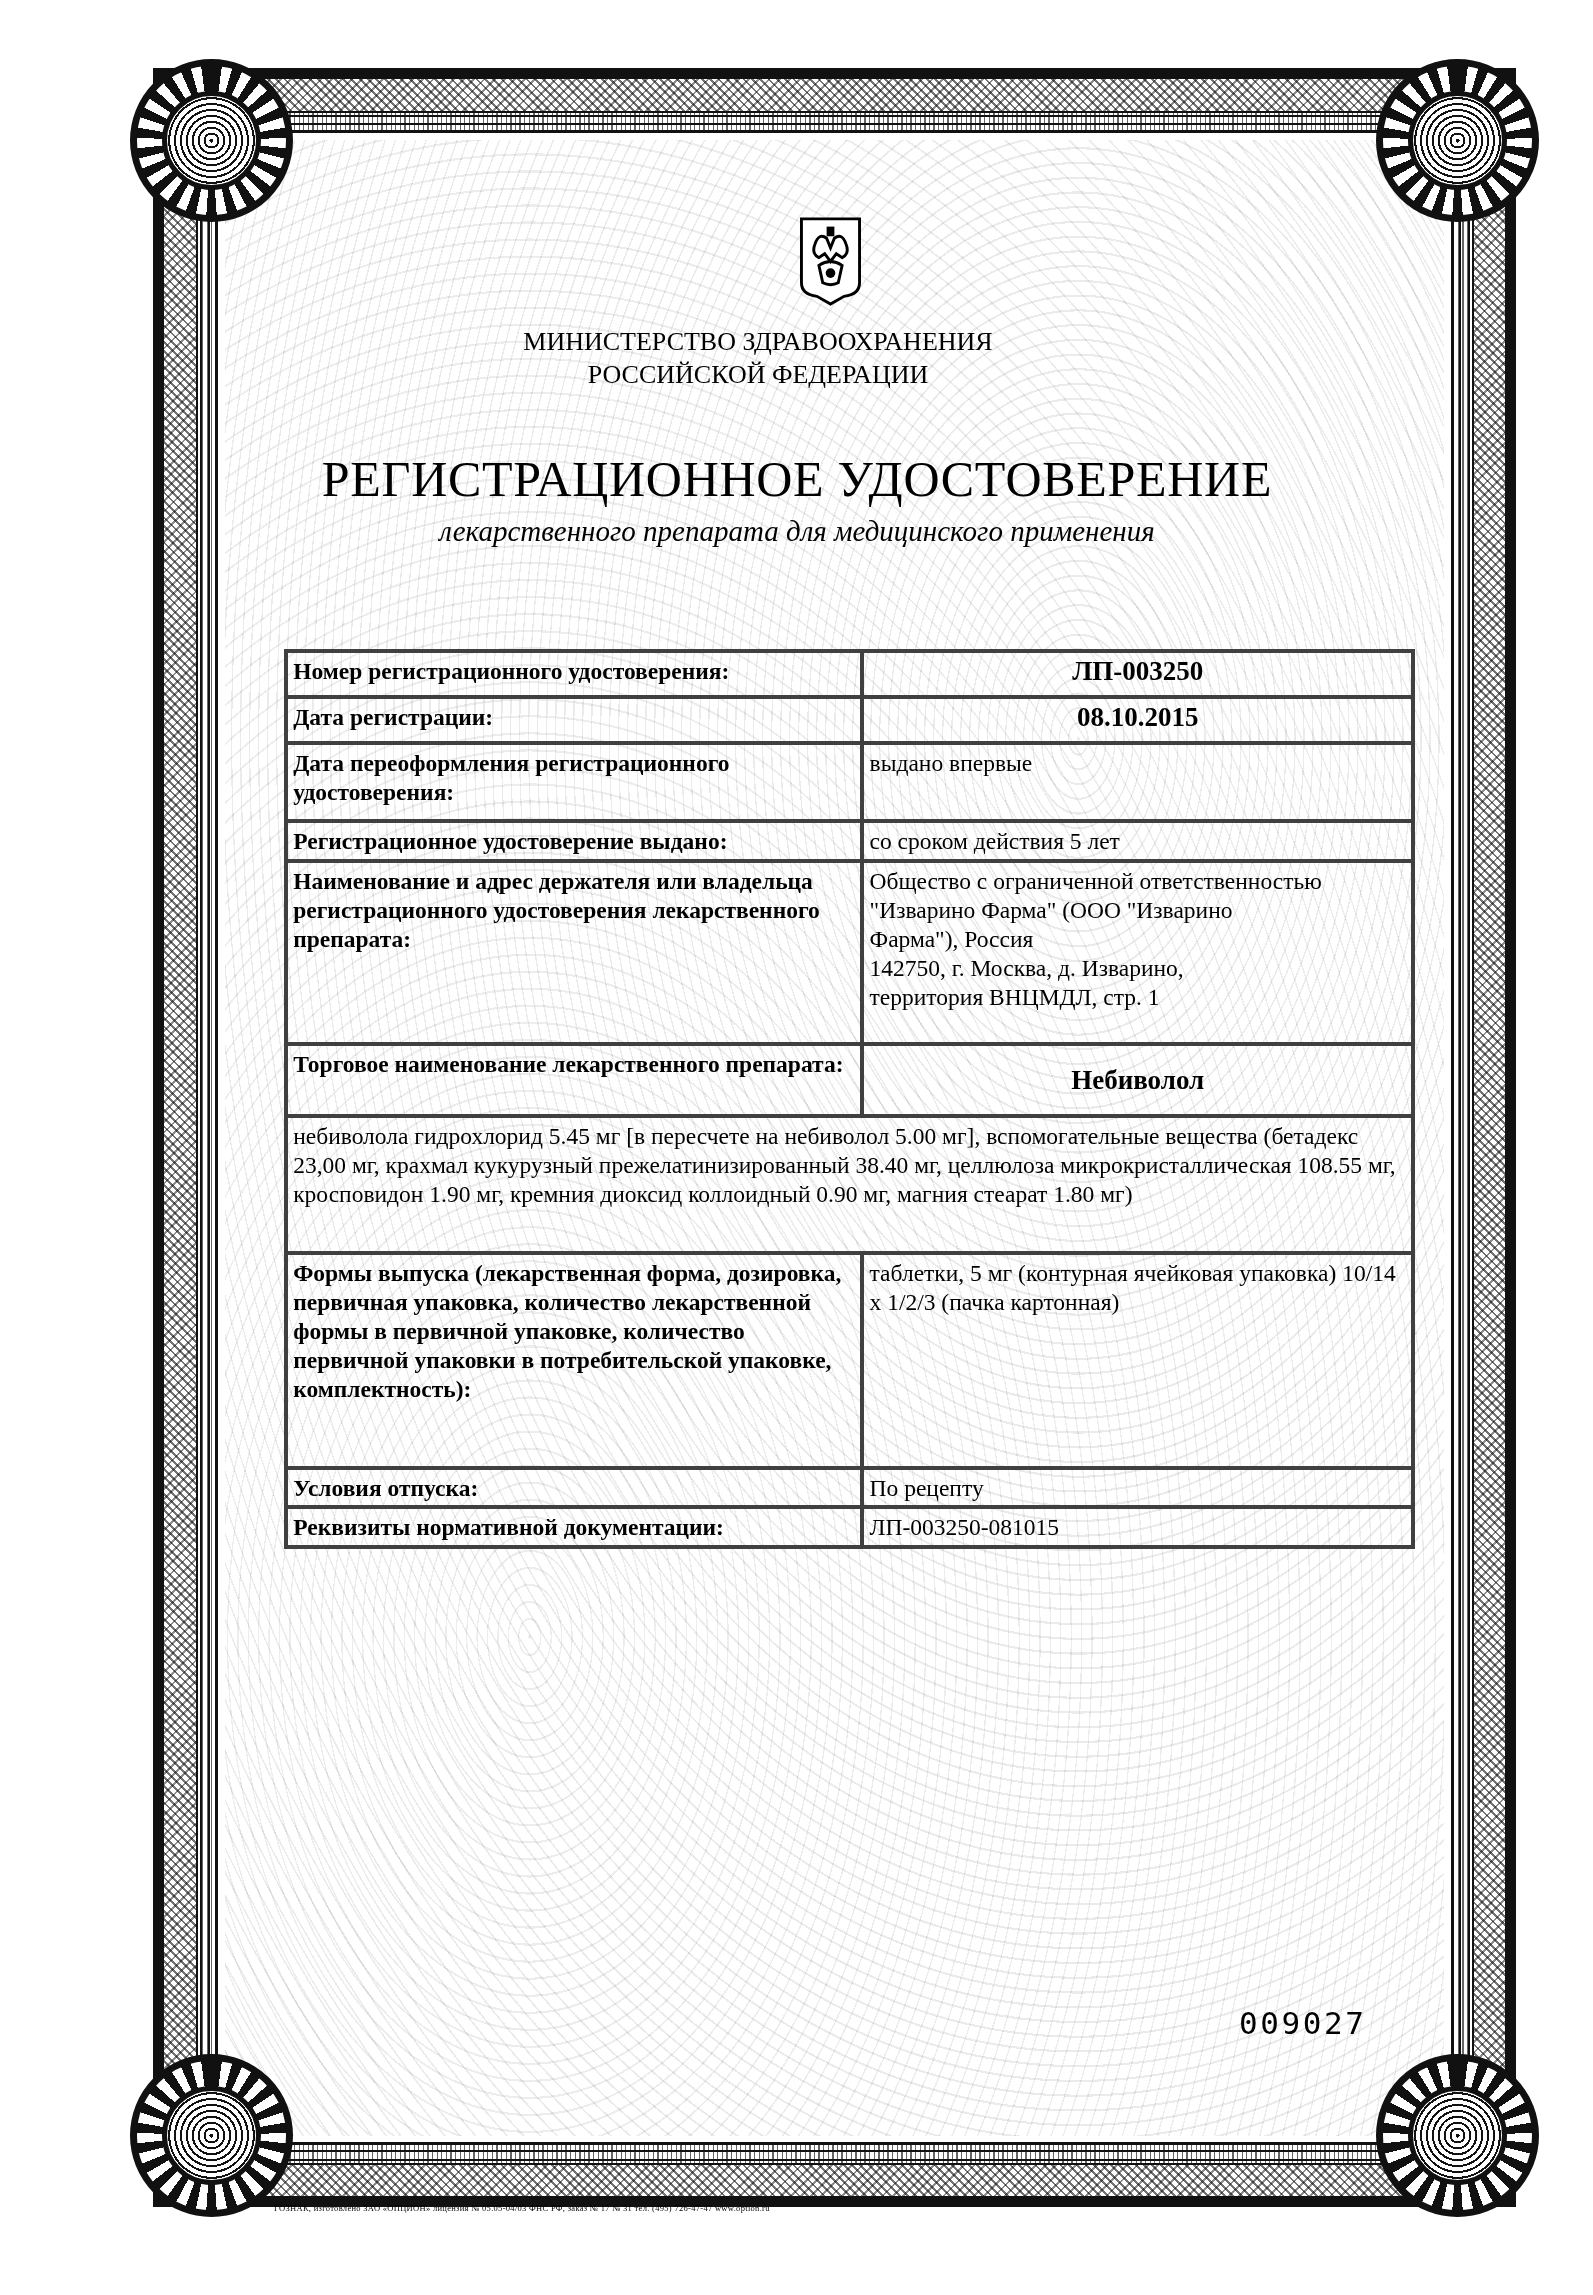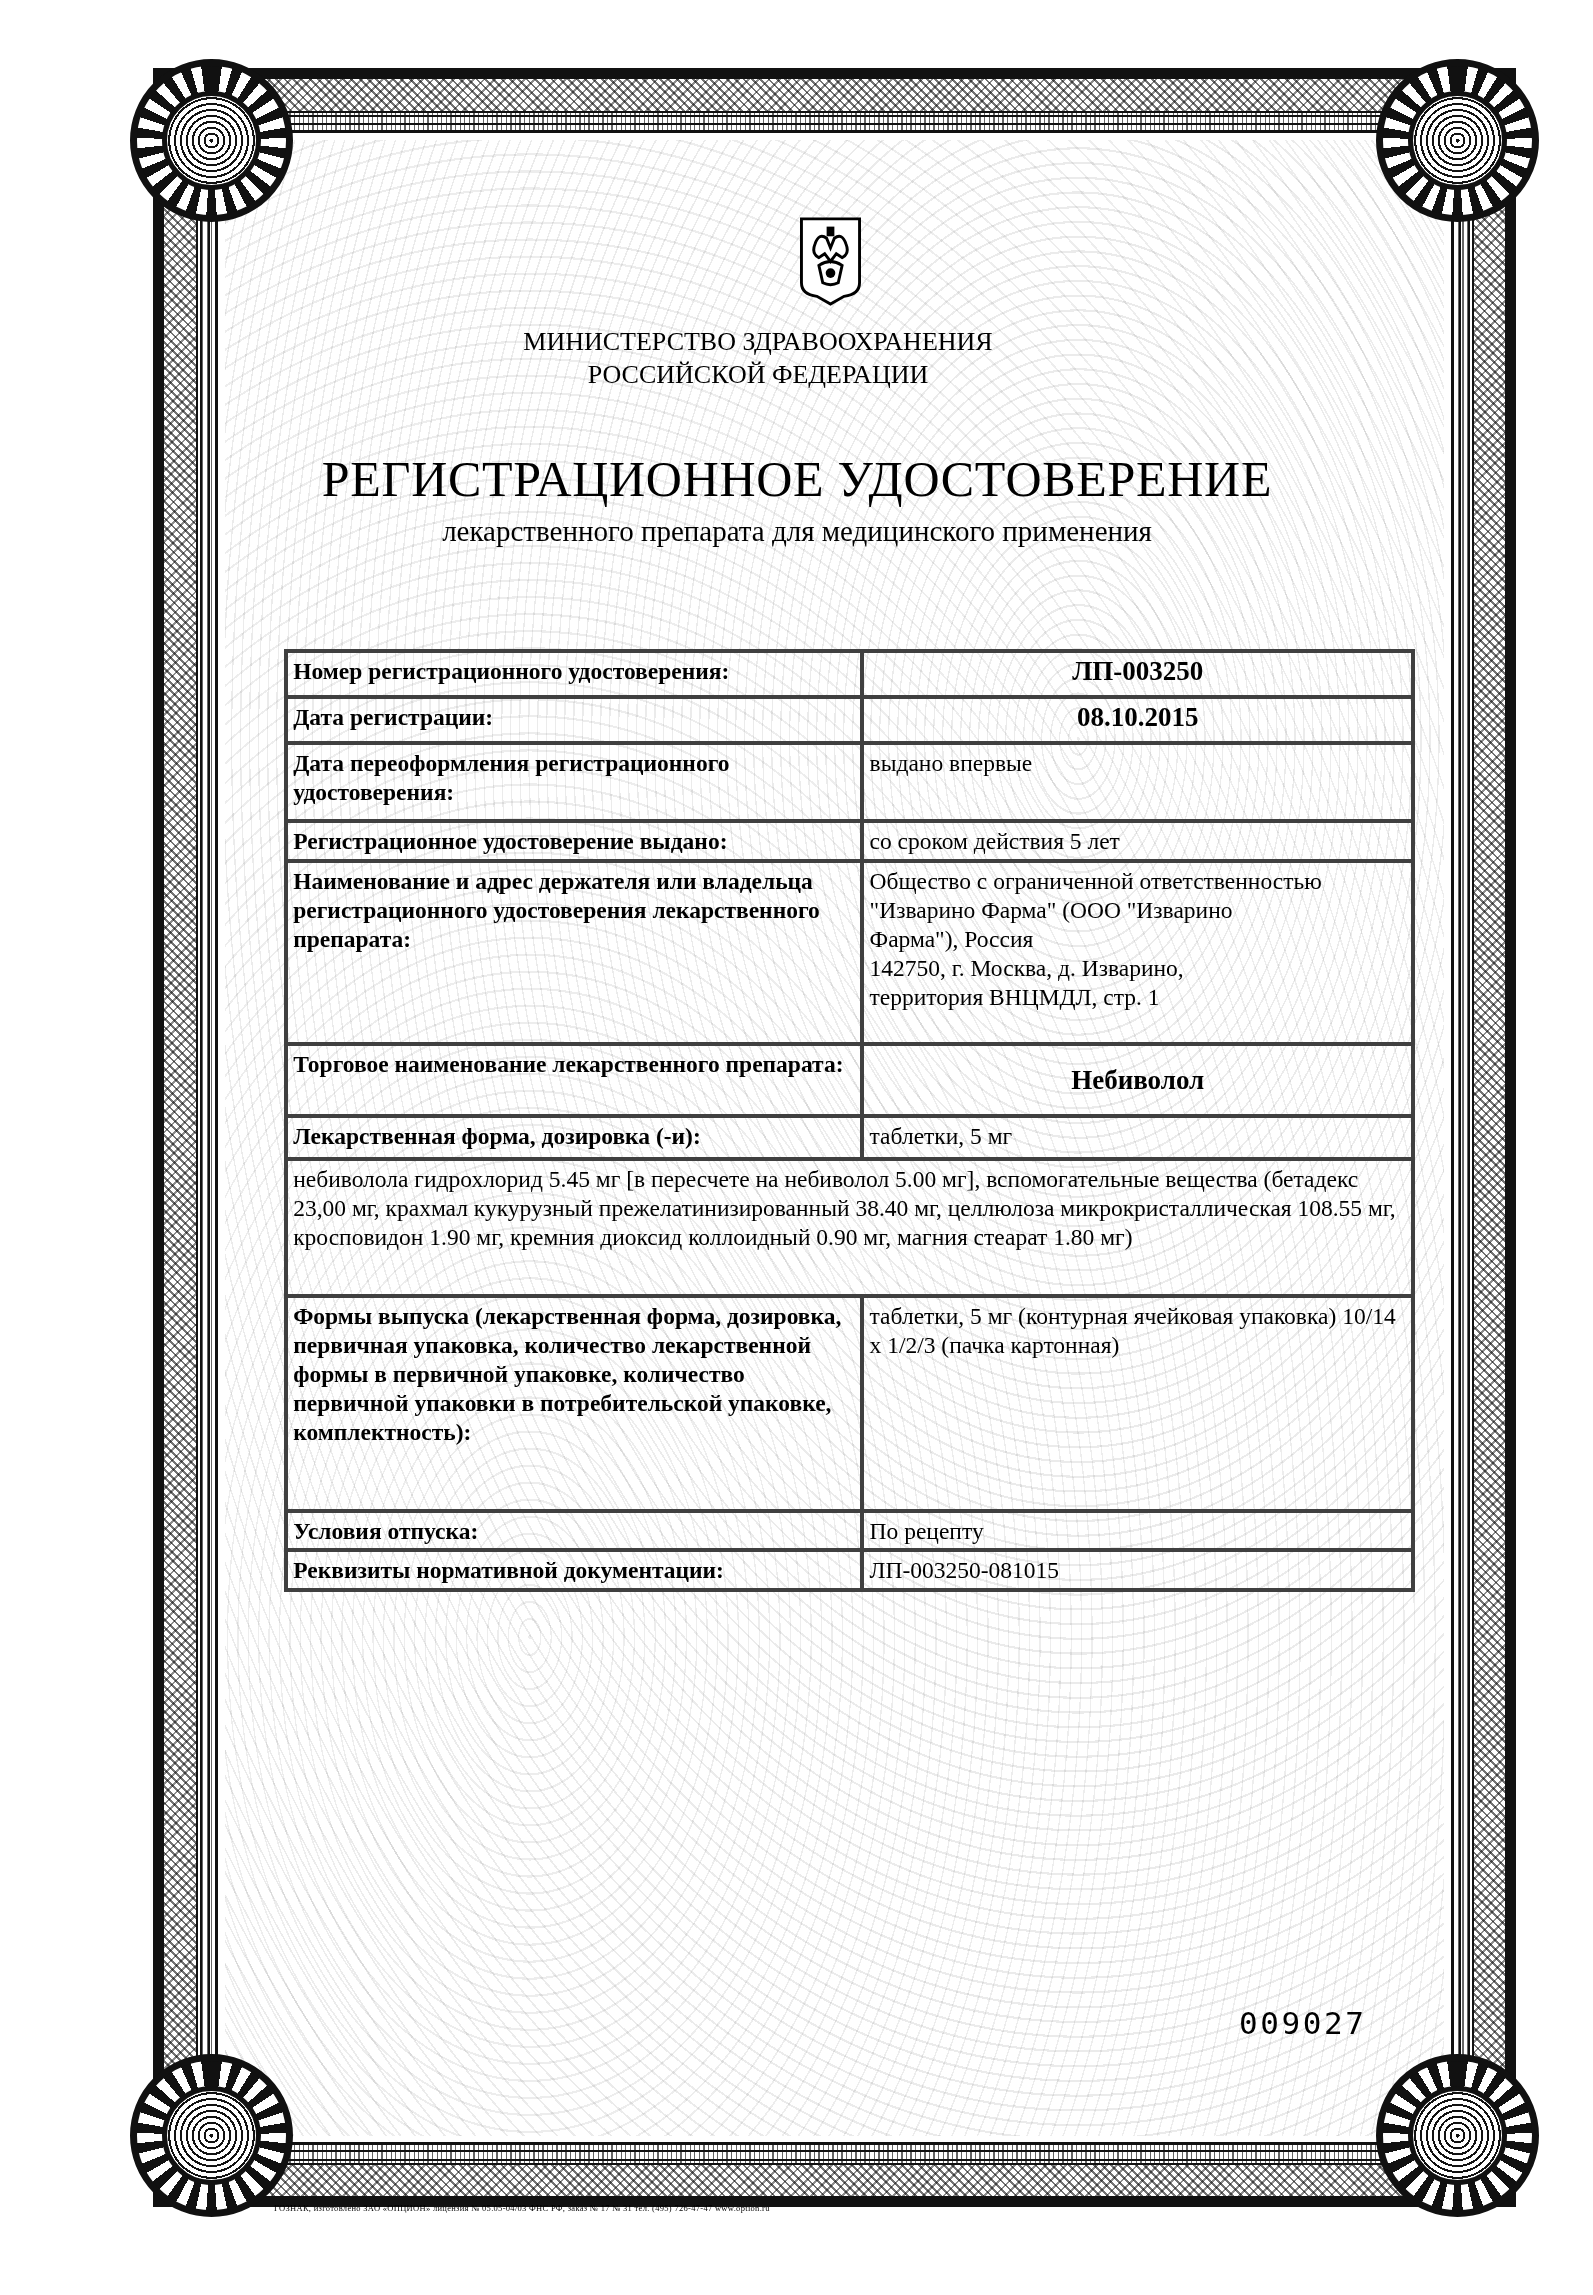--- a/index.html
+++ b/index.html
@@ -43,21 +43,21 @@
 
   .microprint { position: absolute; left: 274px; top: 2203px; width: 1109px; height: 11.7px;
     font-size: 8.5px; line-height: 11.7px; white-space: nowrap; overflow: hidden; letter-spacing: 0.3px; }
 
   
   .emblem { position: absolute; left: 797px; top: 215px; width: 67px; height: 91px; }
   .ministry { position: absolute; left: 0; width: 1516px; text-align: center; font-size: 26px; line-height: 30px; }
   .ministry.l1 { top: 327px; }
   .ministry.l2 { top: 360px; }
   .title { position: absolute; left: 0; width: 1594px; text-align: center; font-size: 50px; top: 450px; letter-spacing: 0.7px; }
-  .subtitle { position: absolute; left: 0; width: 1594px; text-align: center; font-size: 29px; top: 515px; }
+  .subtitle { position: absolute; left: 0; width: 1594px; text-align: center; font-size: 29px; top: 515px; font-style: italic; }
 
   table.reg { position: absolute; left: 284px; top: 649px; width: 1131px;
     border-collapse: collapse; font-size: 23.5px; line-height: 29px; }
   table.reg td { border: 4px solid #404040; vertical-align: top; padding: 3.9px 5.2px 2.6px 5.2px; }
   table.reg td.lbl { width: 562px; font-weight: bold; }
   table.reg td.val { }
   .center { text-align: center; }
   .bold { font-weight: bold; }
   .big { font-size: 27px; }
   .vmid { vertical-align: middle !important; }
@@ -117,24 +117,20 @@
       <div>"Изварино Фарма" (ООО "Изварино</div>
       <div>Фарма"), Россия</div>
       <div>142750, г. Москва, д. Изварино,</div>
       <div>территория ВНЦМДЛ, стр. 1</div>
     </td>
   </tr>
   <tr style="height:72px">
     <td class="lbl">Торговое наименование лекарственного препарата:</td>
     <td class="val center bold big vmid">Небиволол</td>
   </tr>
-  <tr style="height:43px">
-    <td class="lbl">Лекарственная форма, дозировка (-и):</td>
-    <td class="val">таблетки, 5 мг</td>
-  </tr>
   <tr style="height:137px">
     <td colspan="2">небиволола гидрохлорид 5.45 мг [в пересчете на небиволол 5.00 мг], вспомогательные вещества (бетадекс 23,00 мг, крахмал кукурузный прежелатинизированный 38.40 мг, целлюлоза микрокристаллическая 108.55 мг, кросповидон 1.90 мг, кремния диоксид коллоидный 0.90 мг, магния стеарат 1.80 мг)</td>
   </tr>
   <tr style="height:215px">
     <td class="lbl">Формы выпуска (лекарственная форма, дозировка, первичная упаковка, количество лекарственной формы в первичной упаковке, количество первичной упаковки в потребительской упаковке, комплектность):</td>
     <td class="val">таблетки, 5 мг (контурная ячейковая упаковка) 10/14 х 1/2/3 (пачка картонная)</td>
   </tr>
   <tr style="height:39px">
     <td class="lbl">Условия отпуска:</td>
     <td class="val">По рецепту</td>

